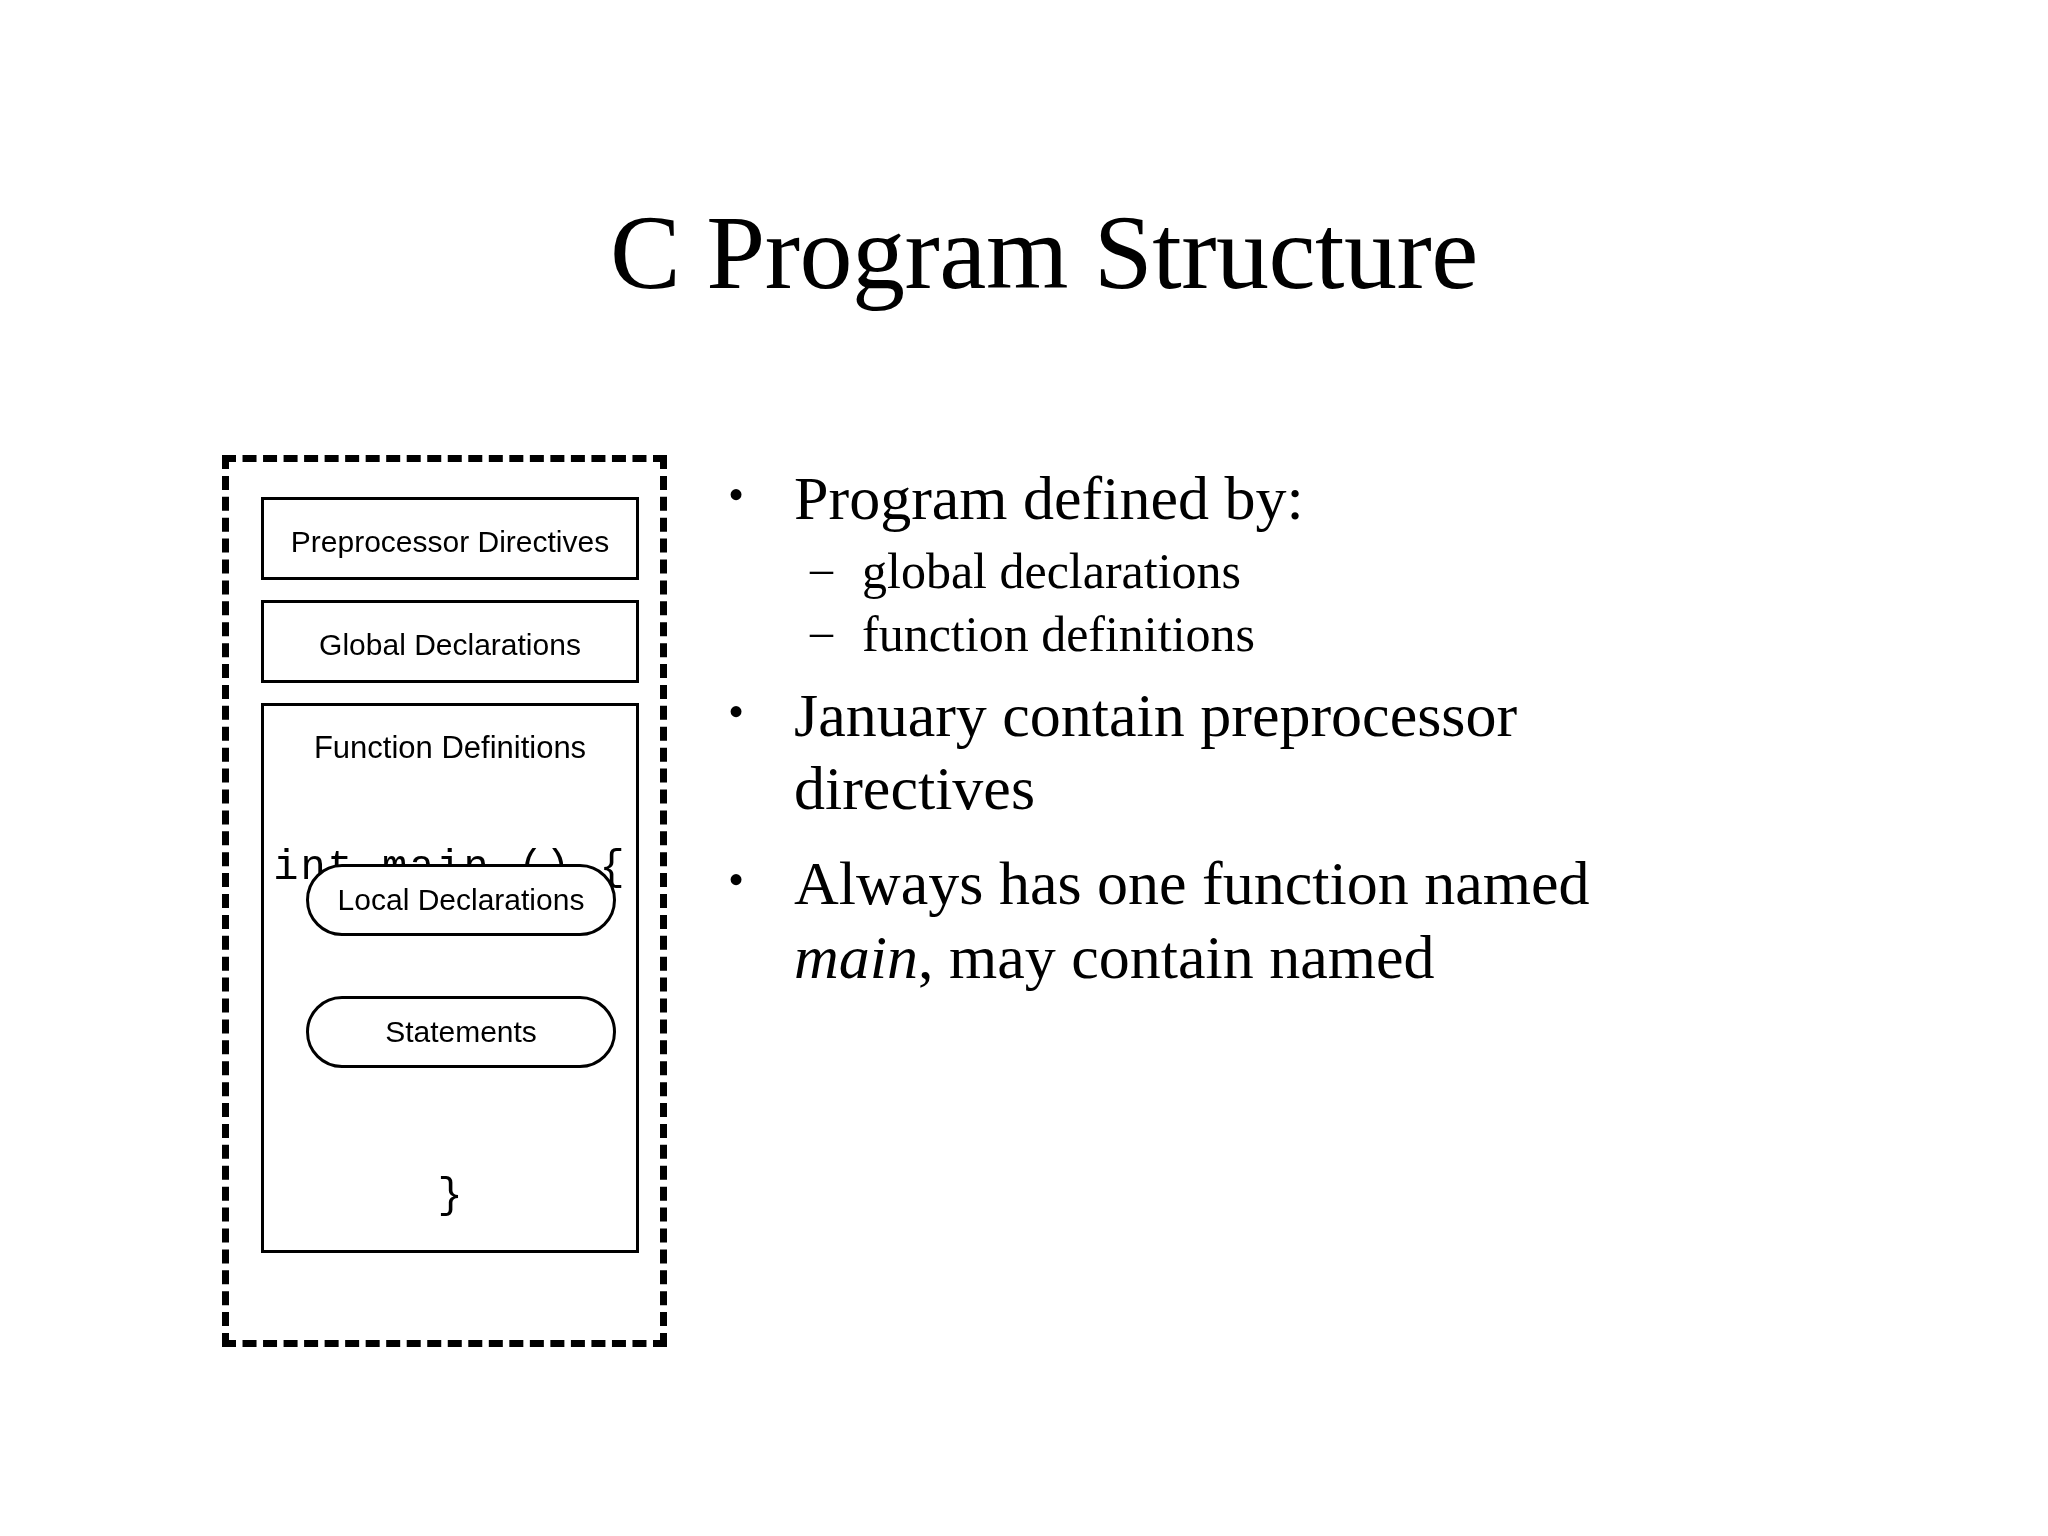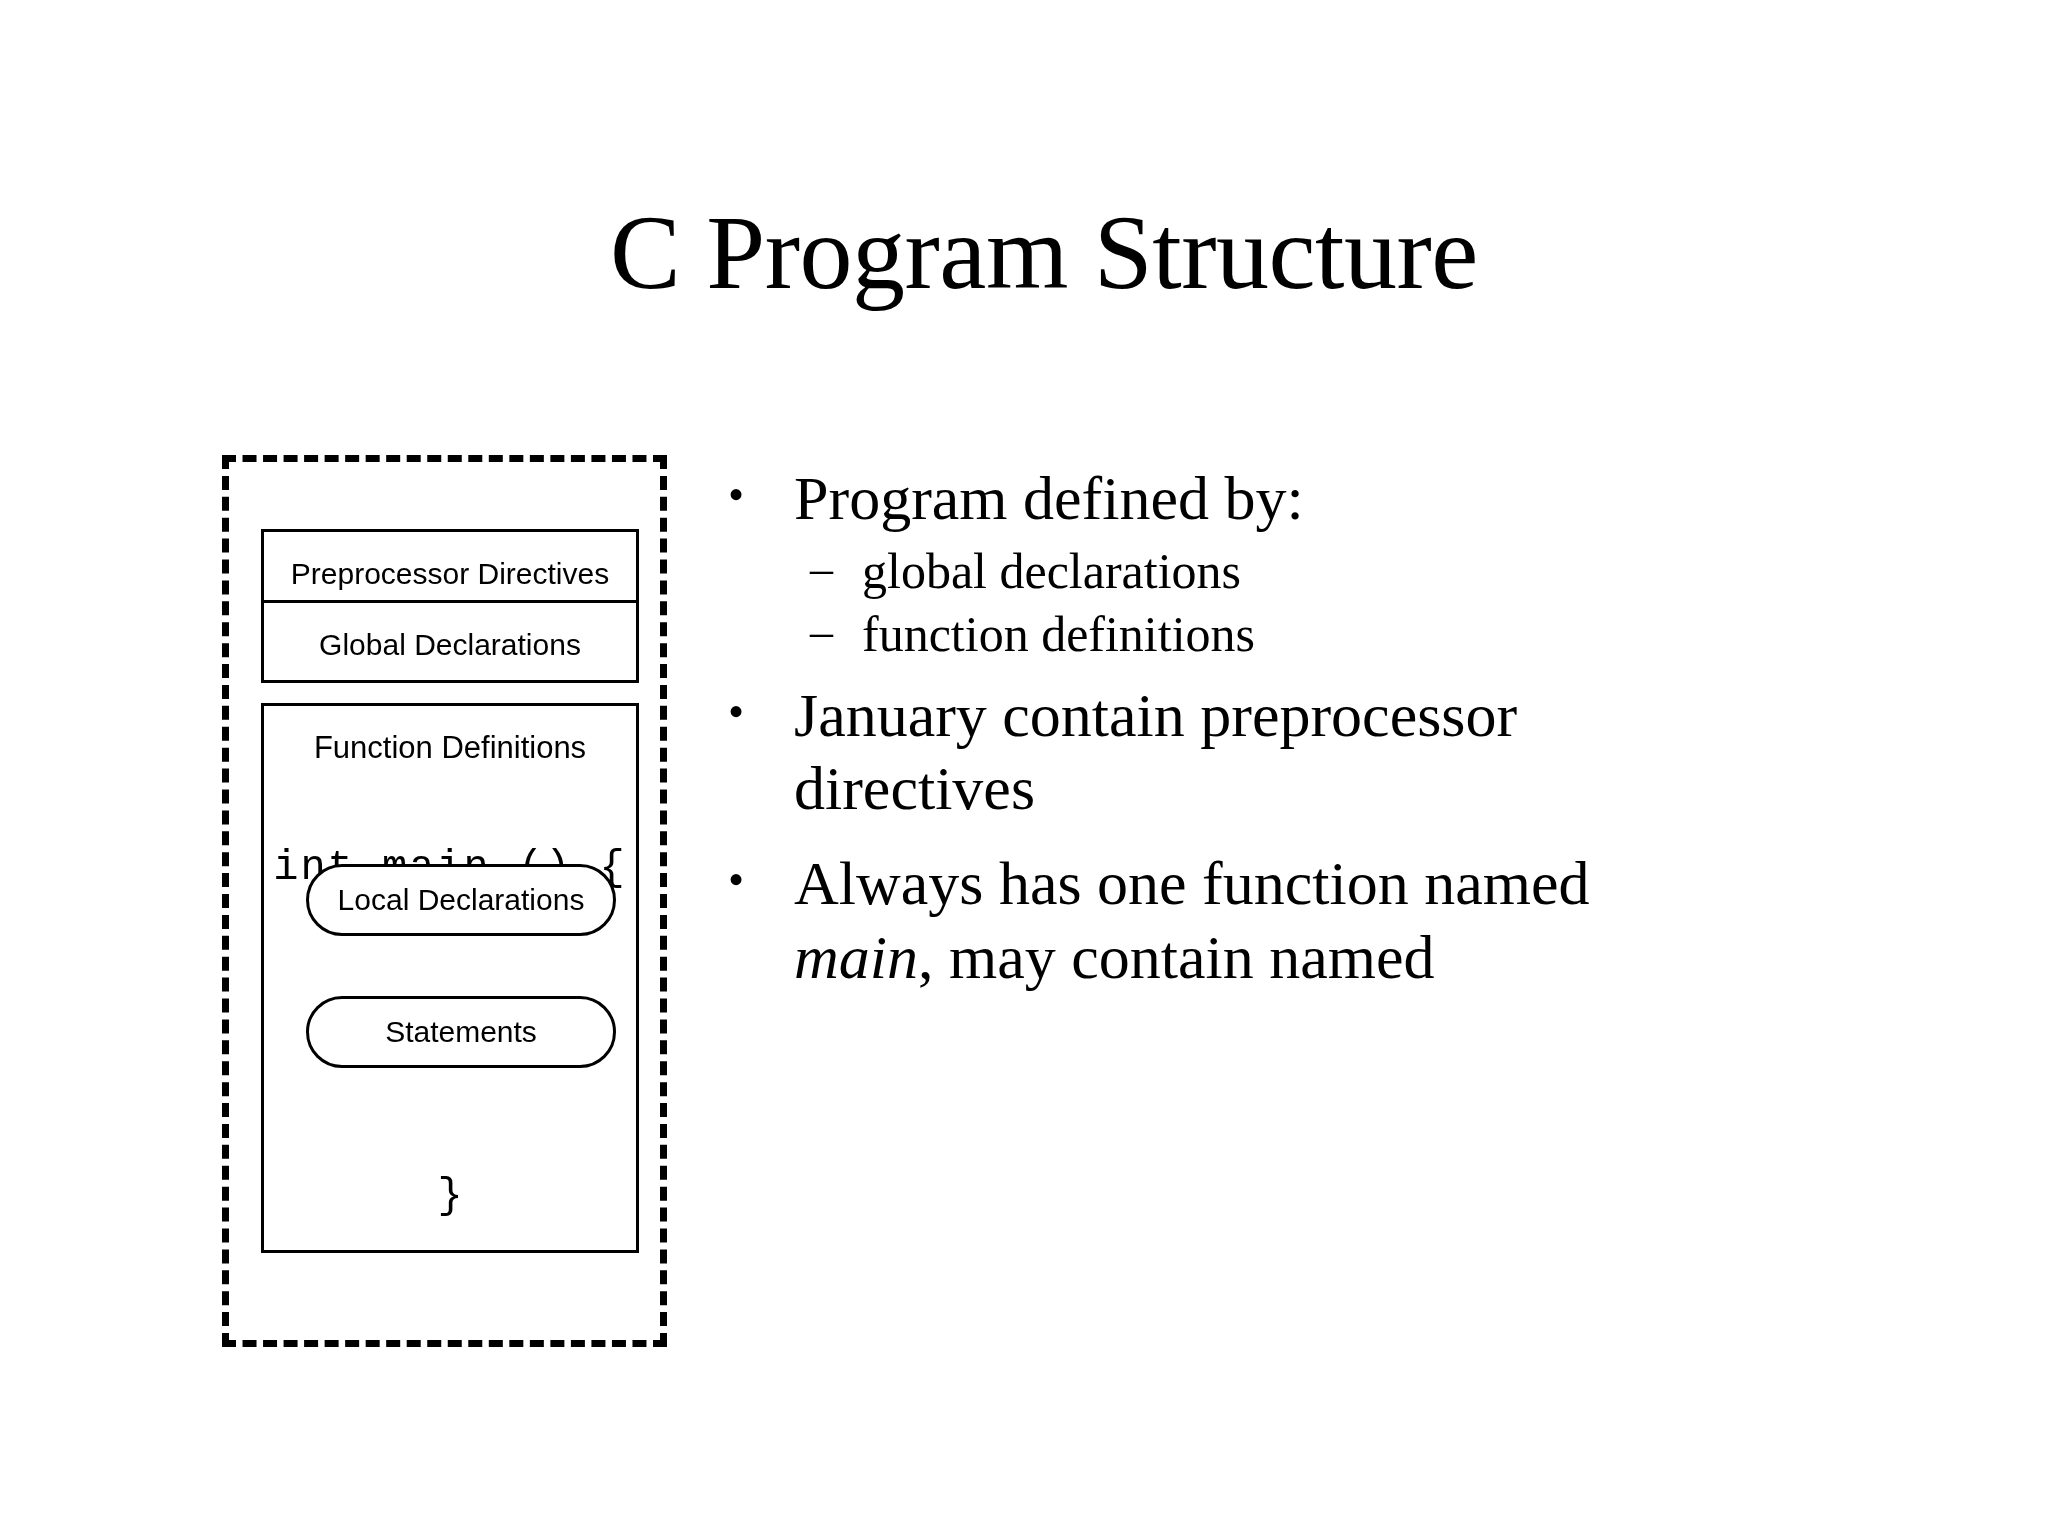--- a/index.html
+++ b/index.html
@@ -72,21 +72,20 @@
     font-family: "Liberation Sans", sans-serif;
     white-space: nowrap;
   }
 
   
   #box-preprocessor {
     left: 32px;
     top: 35px;
     width: 378px;
     height: 83px;
-    margin-top: 32px;
   }
   #box-preprocessor .dbox-label {
     top: 25px;
     font-size: 30px;
   }
 
   
   #box-global {
     left: 32px;
     top: 138px;

